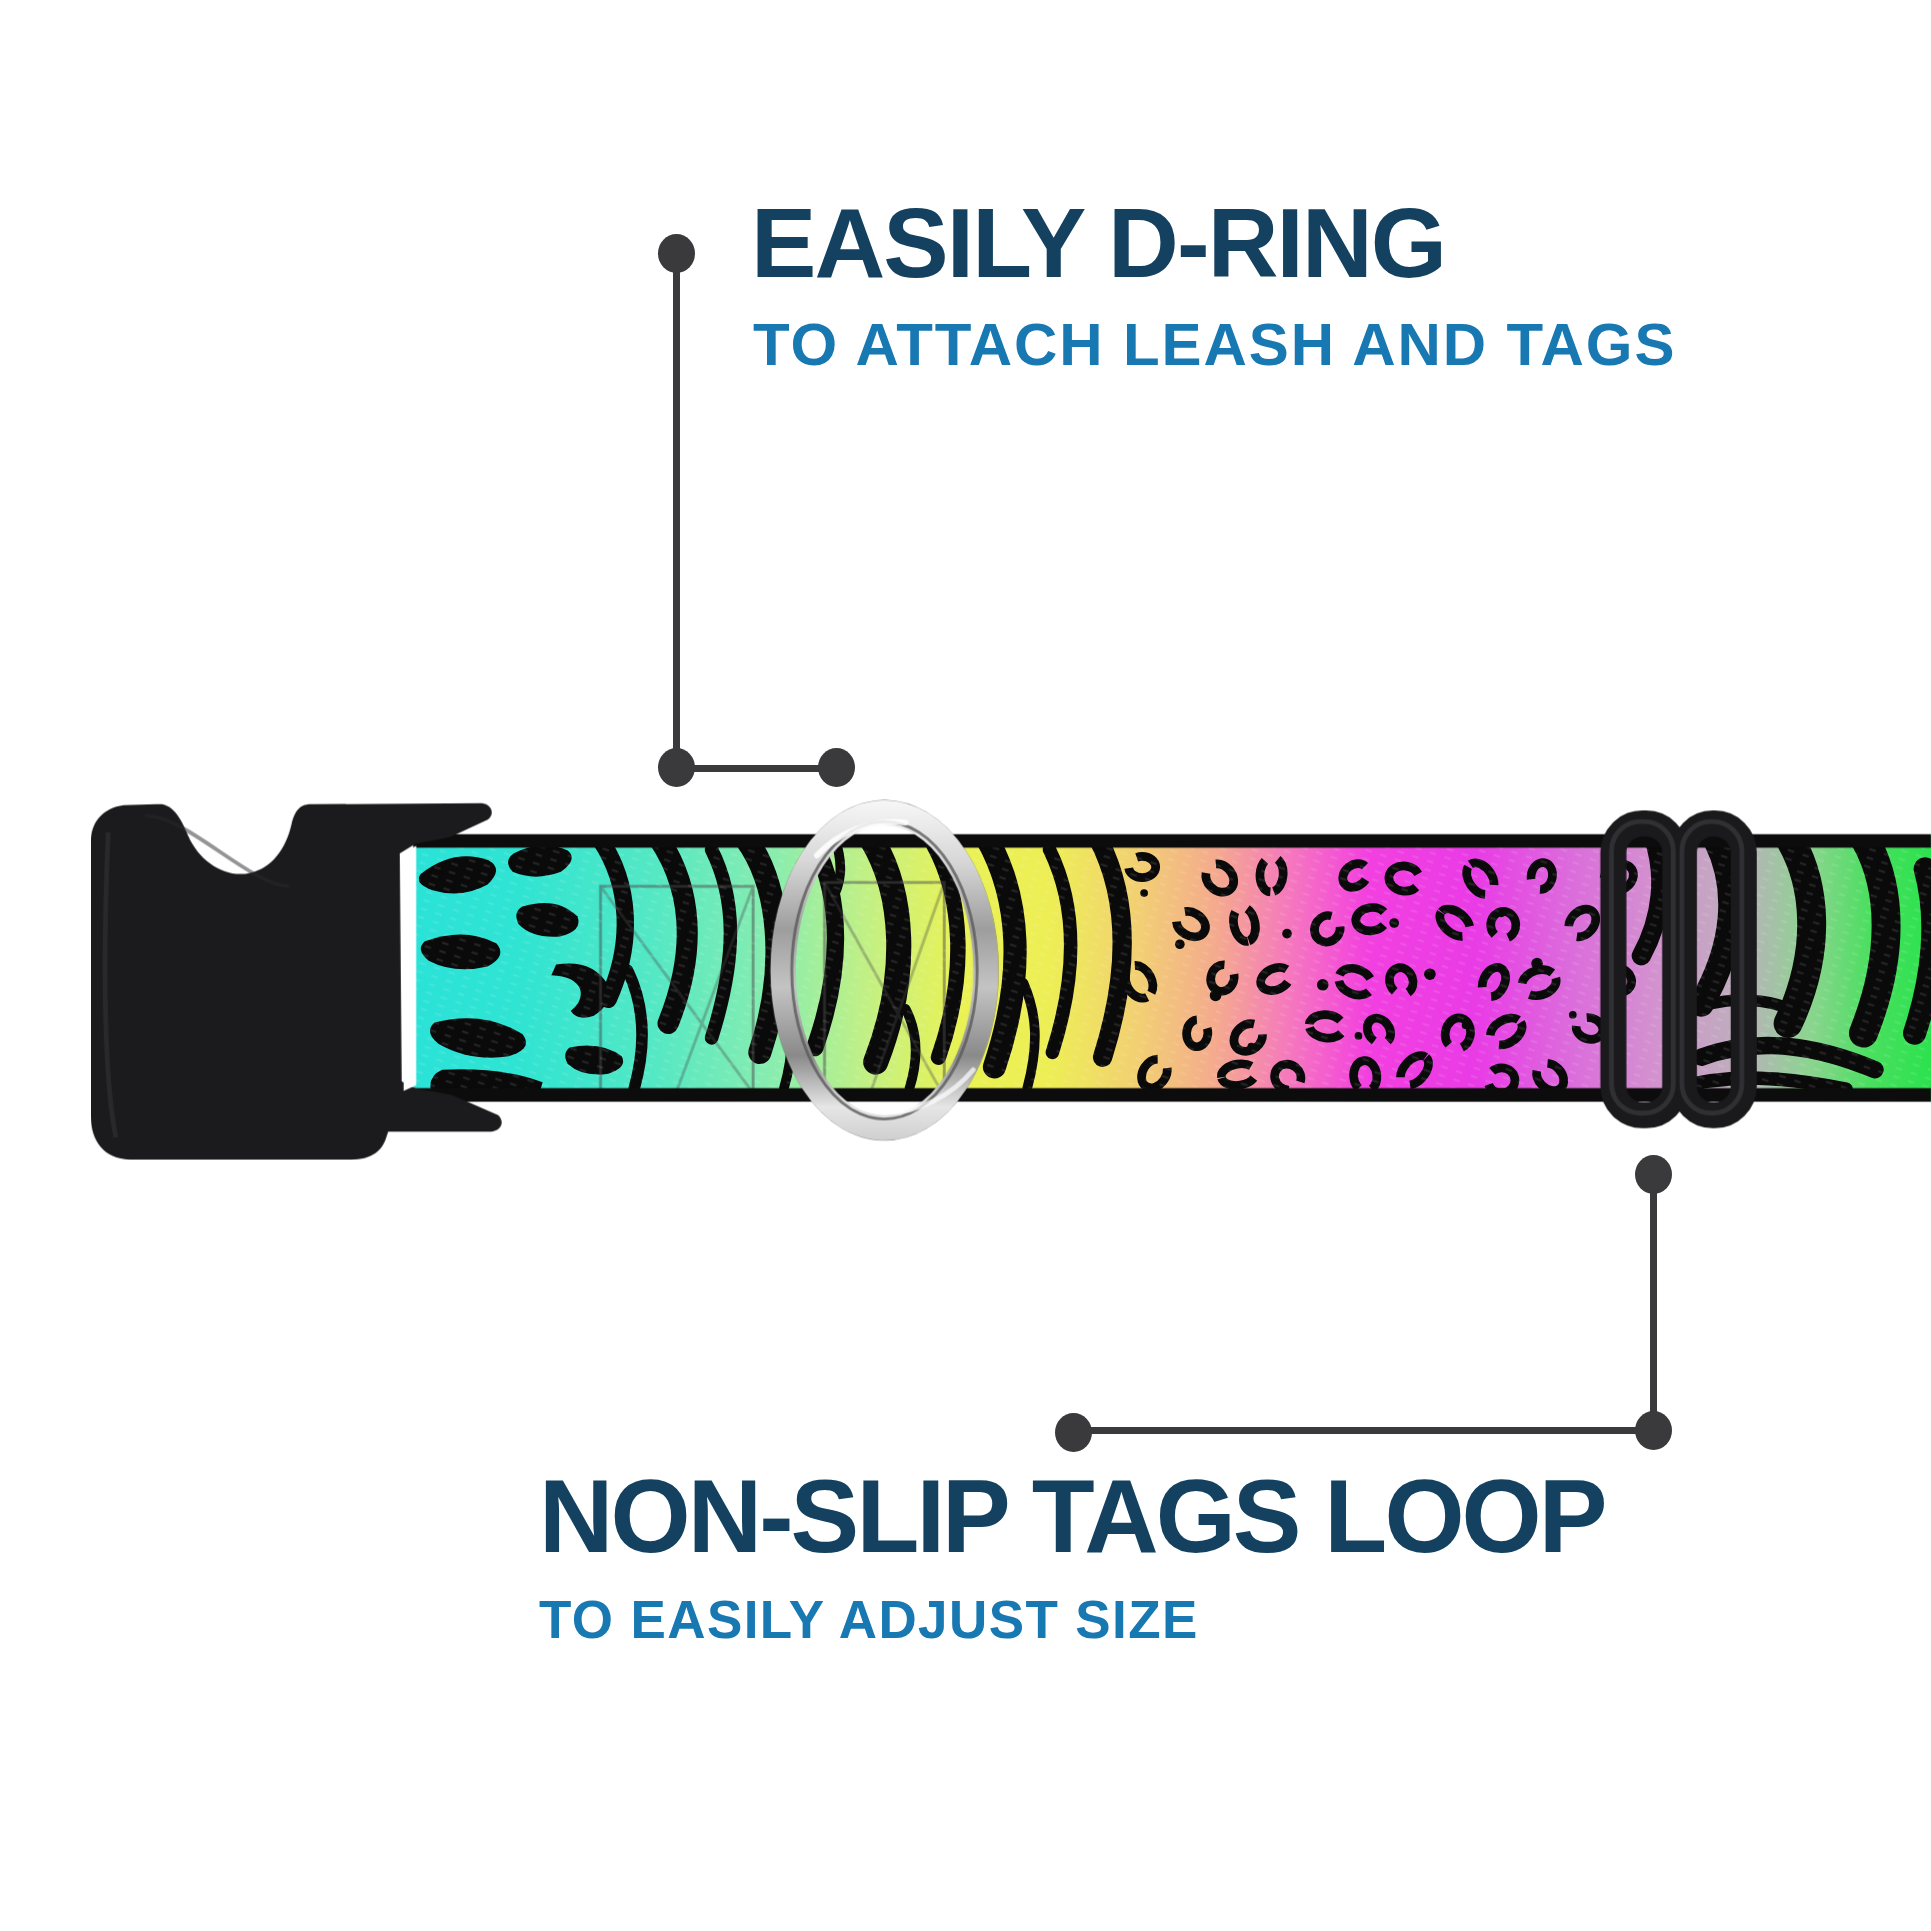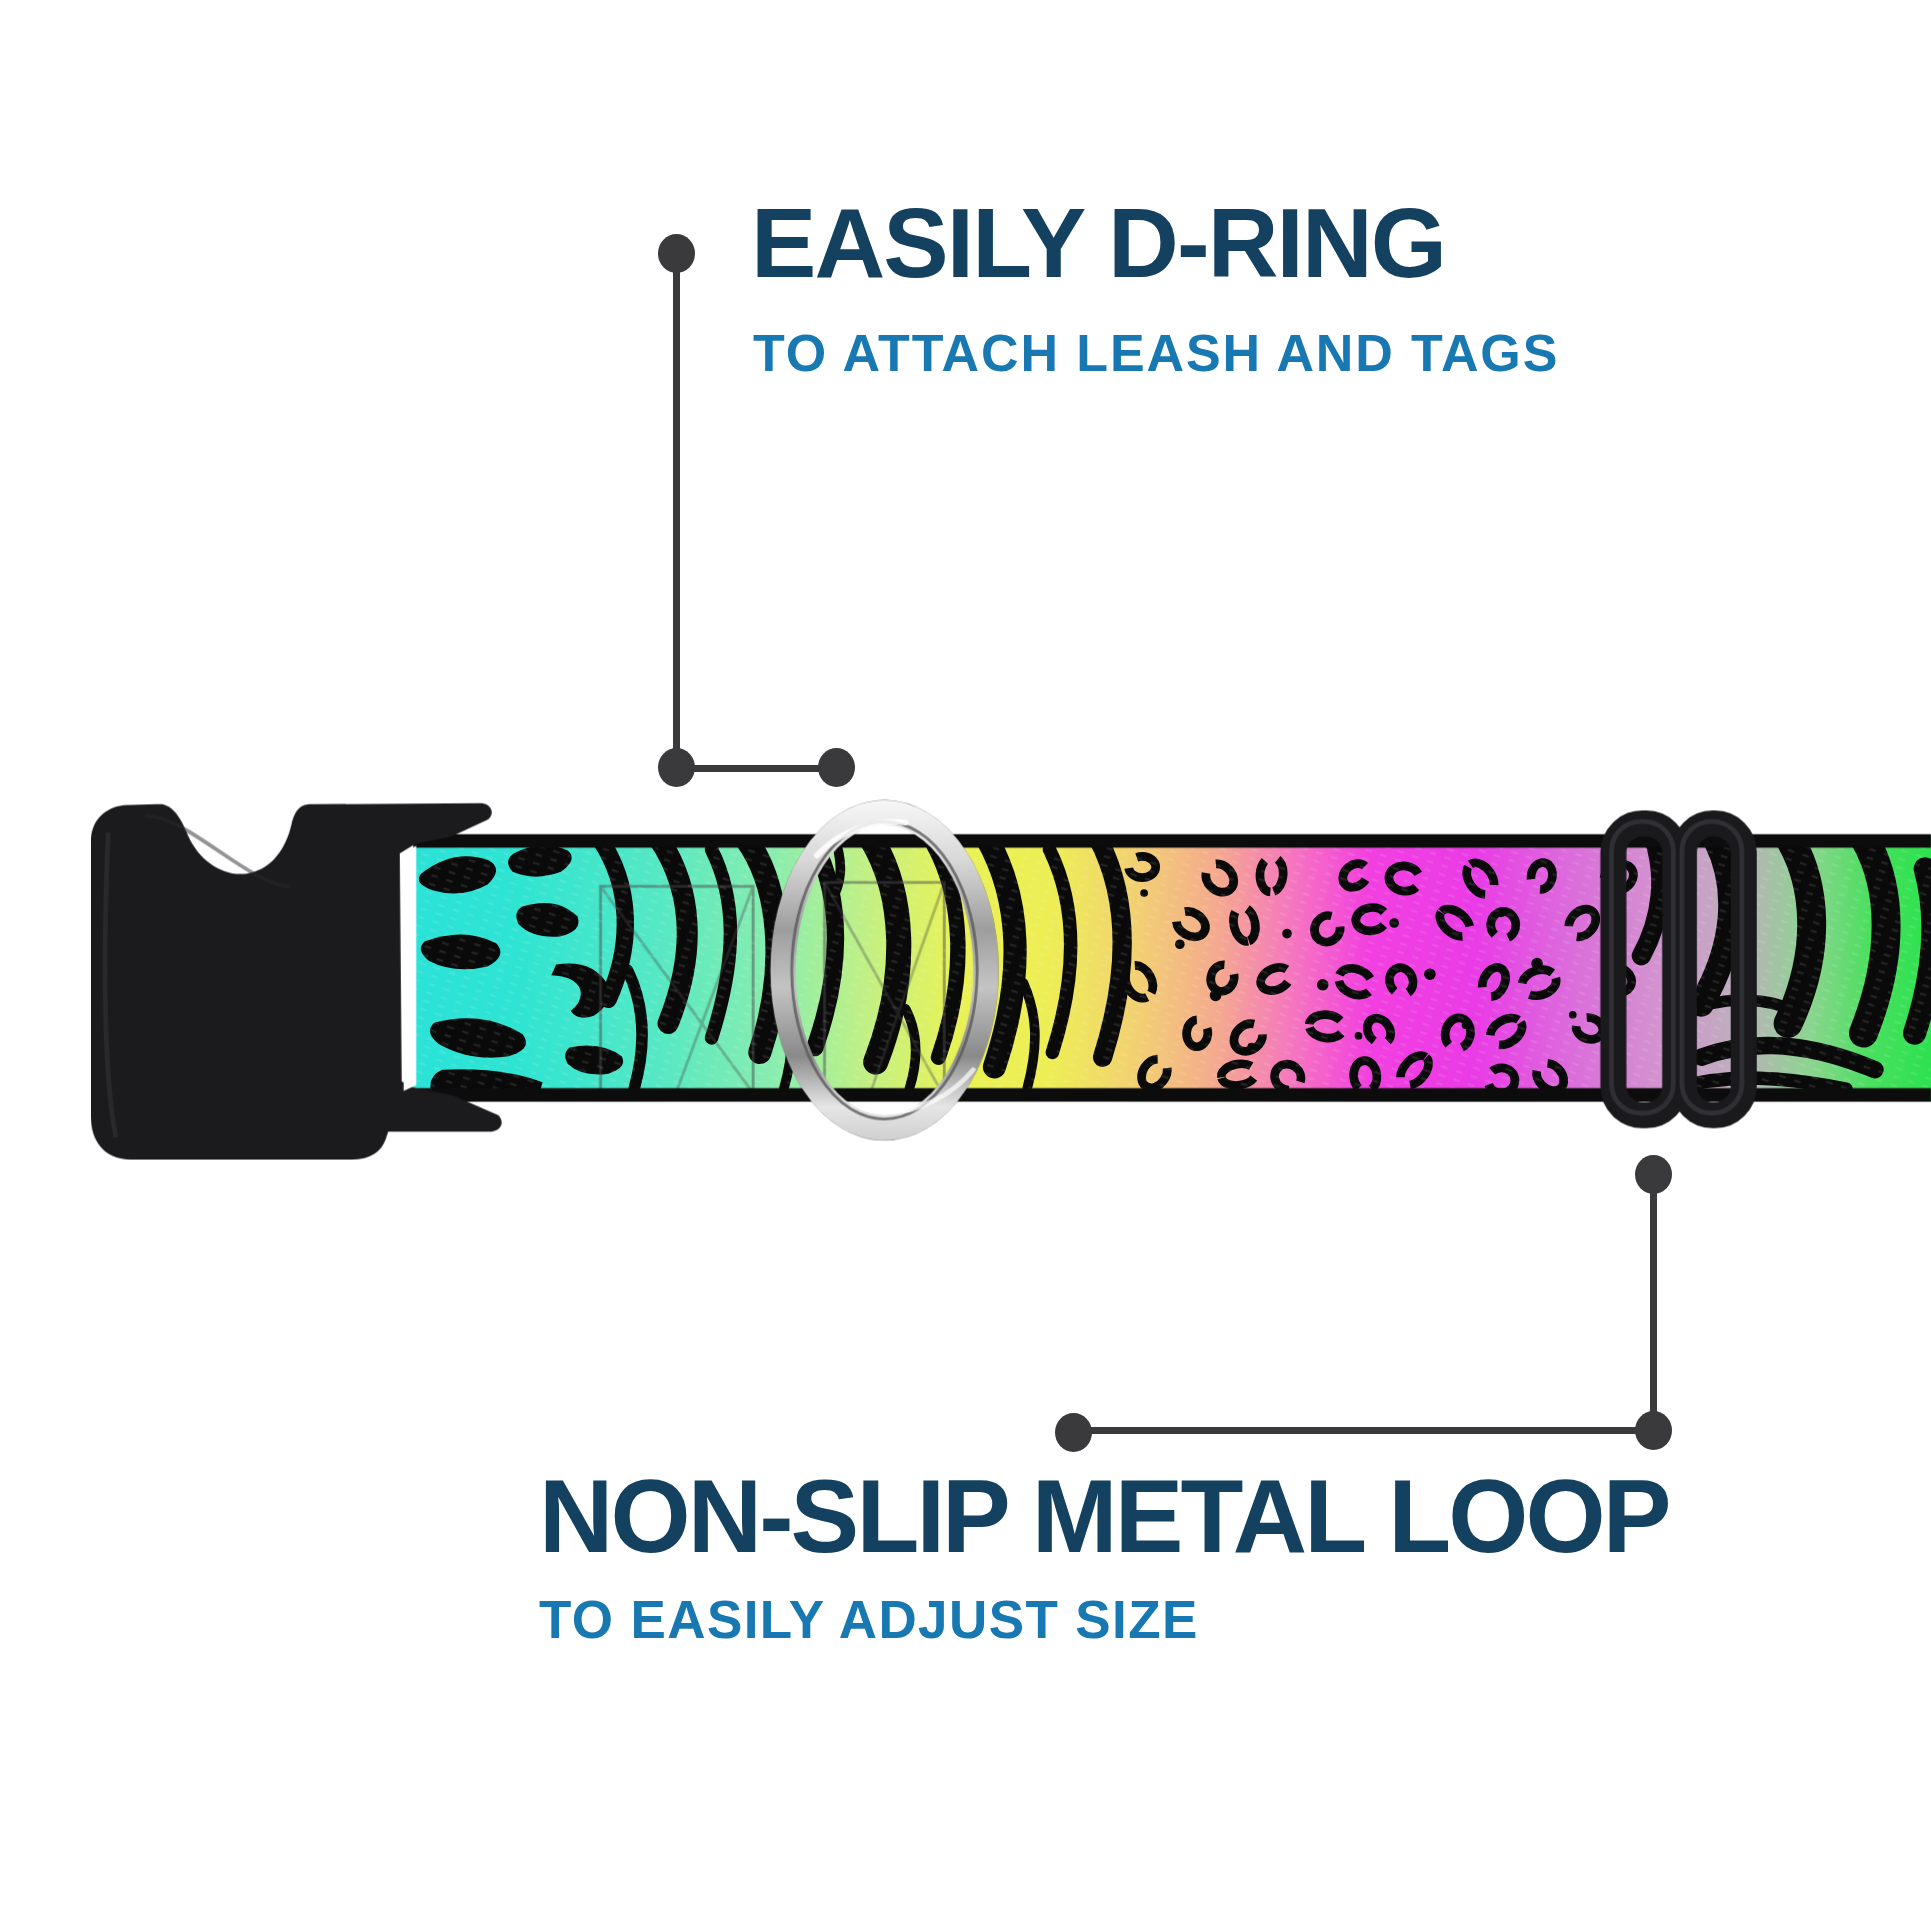--- a/index.html
+++ b/index.html
@@ -11,21 +11,21 @@
   
   .big-title{
     position:absolute;line-height:1;font-weight:700;color:var(--title,#14415F);
     letter-spacing:-1.9px;white-space:nowrap;
   }
   .sub-title{
     position:absolute;line-height:1;font-weight:700;color:var(--subtitle,#1878B2);
     white-space:nowrap;
   }
   #dring-title{left:751px;top:194px;font-size:98px;}
-  #dring-sub{left:753px;top:315px;font-size:52px;letter-spacing:1.9px;margin-top:12px;}
+  #dring-sub{left:753px;top:315px;font-size:60px;letter-spacing:1.9px;}
   #loop-title{left:539px;top:1465px;font-size:103px;letter-spacing:-2.9px;}
   #loop-sub{left:539px;top:1593px;font-size:53px;letter-spacing:1.4px;}
   
   .c-dot{position:absolute;width:37px;height:39px;border-radius:50%;background:var(--callout,#3A3A3C);}
   .c-line{position:absolute;background:var(--callout,#3A3A3C);}
   
   #cA-dot-text  {left:658px;top:234px;}
   #cA-vline     {left:673px;top:253px;width:6.8px;height:515px;}
   #cA-dot-corner{left:658px;top:748px;}
   #cA-hline     {left:676px;top:765px;width:162px;height:6.8px;}
@@ -232,17 +232,17 @@
   <div class="big-title" id="dring-title">EASILY D-RING</div>
   <div class="sub-title" id="dring-sub">TO ATTACH LEASH AND TAGS</div>
 
   <div>
     <span class="c-dot" id="cB-dot-top"></span>
     <span class="c-line" id="cB-vline"></span>
     <span class="c-dot" id="cB-dot-corner"></span>
     <span class="c-line" id="cB-hline"></span>
     <span class="c-dot" id="cB-dot-end"></span>
   </div>
-  <div class="big-title" id="loop-title">NON-SLIP METAL LOOP</div>
+  <div class="big-title" id="loop-title">NON-SLIP TAGS LOOP</div>
   <div class="sub-title" id="loop-sub">TO EASILY ADJUST SIZE</div>
 
 </div>
 
 
 </body></html>

